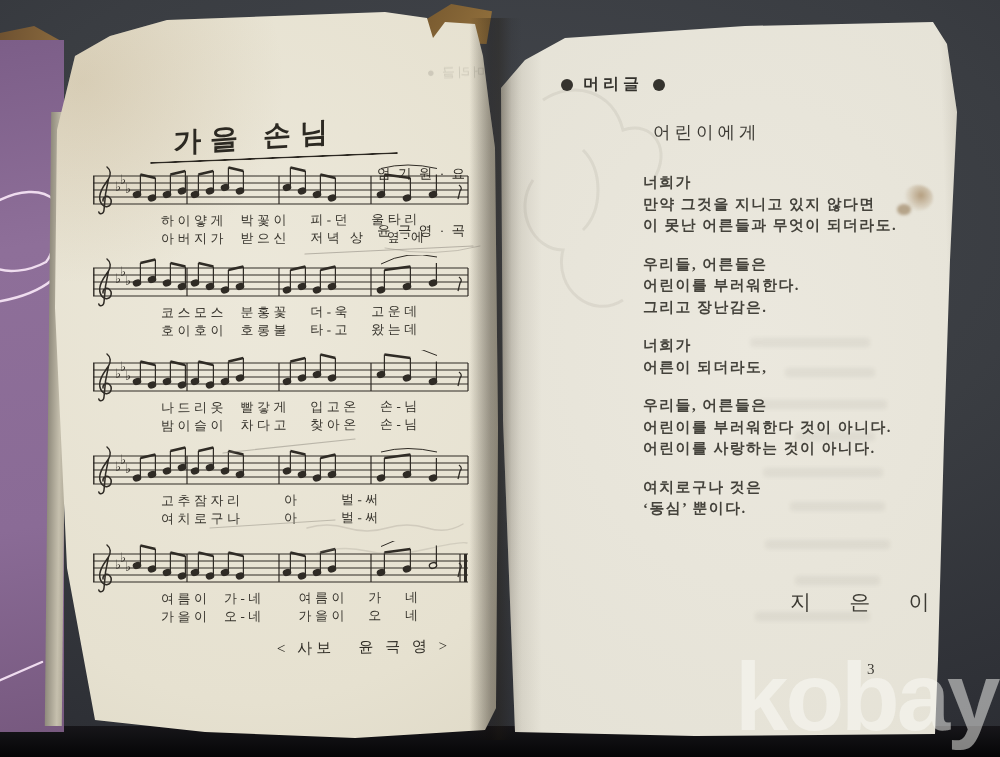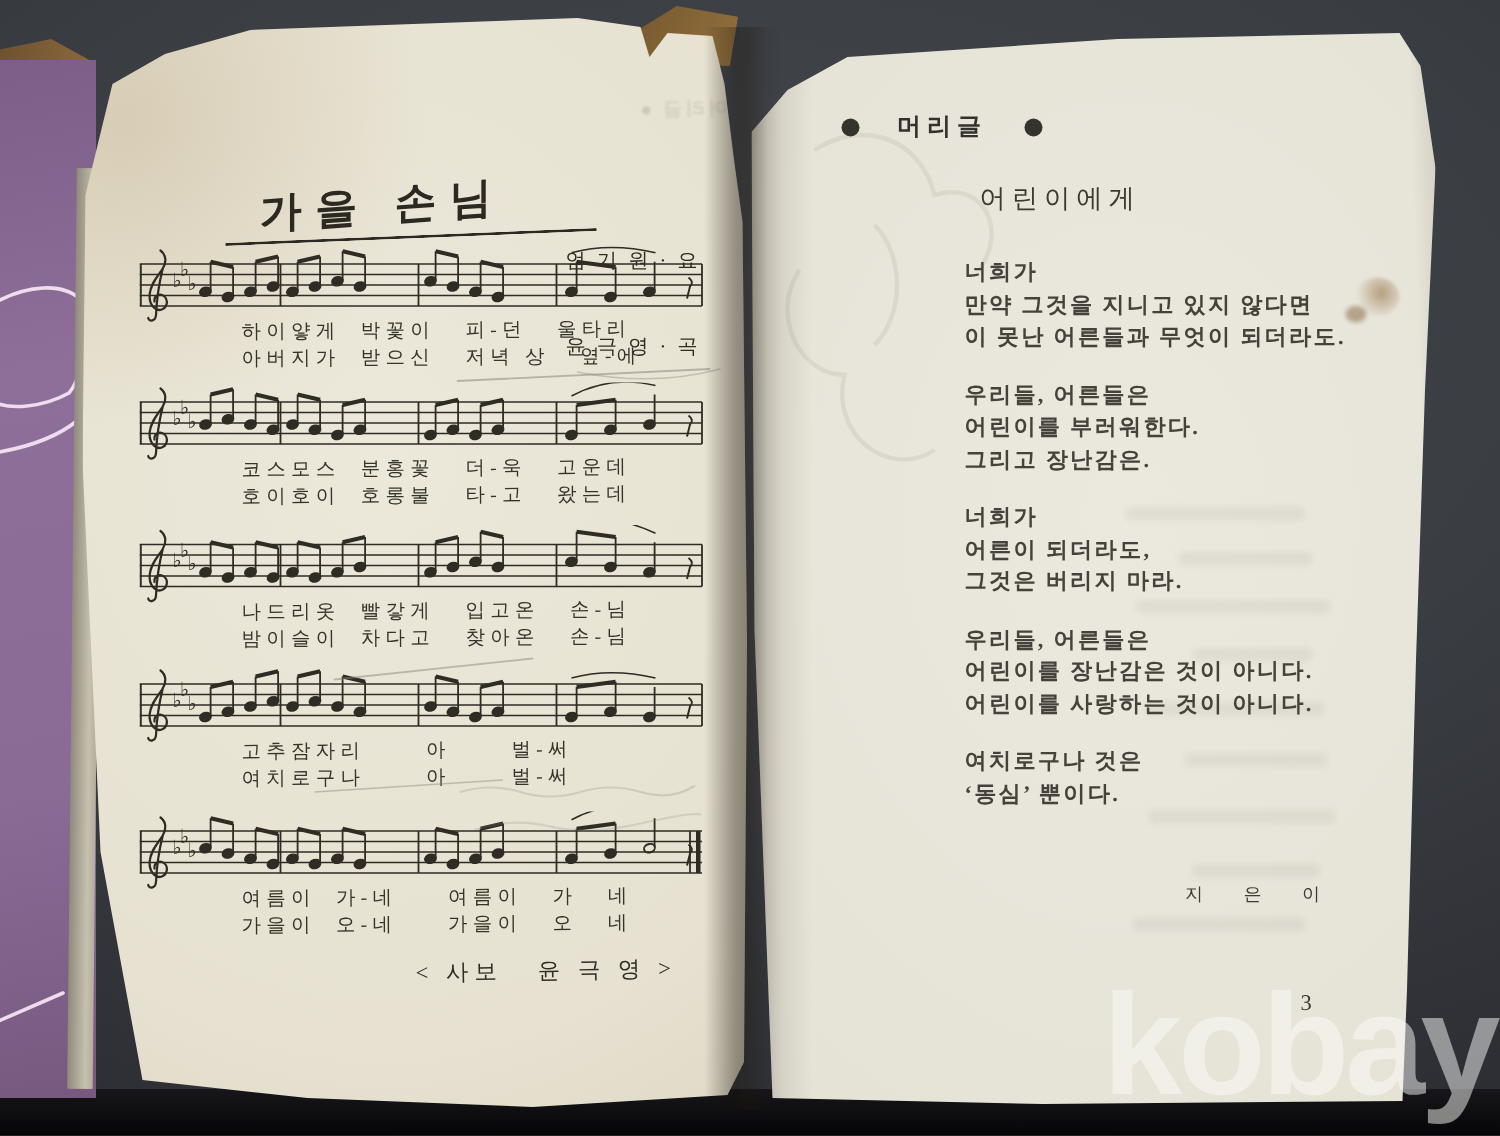--- a/index.html
+++ b/index.html
@@ -50,28 +50,28 @@
     font-size:13.5px;line-height:19px;letter-spacing:2px;color:#2f2c25;white-space:pre;}
   .system{position:absolute;left:38px;width:382px;height:90px;}
   .staff{position:absolute;left:0;top:0;width:378px;height:64px;}
   .lyric{position:absolute;left:0;width:382px;padding-left:68px;font-size:13px;letter-spacing:3.5px;
     color:#36332c;white-space:pre;transform:rotate(-.4deg);}
   .lyric.l1{top:48px;} .lyric.l2{top:66px;}
   .transcriber{position:absolute;left:222px;top:630px;font-size:15px;letter-spacing:4px;
     color:#2f2c25;white-space:pre;transform:rotate(-1deg);}
   .pencil{position:absolute;left:0;top:0;width:445px;height:730px;pointer-events:none;}
   
-  .section-header{position:absolute;left:66px;top:54px;display:flex;align-items:center;gap:25px;
+  .section-header{position:absolute;left:66px;top:54px;display:flex;align-items:center;gap:10px;
     font-family:"Liberation Sans",sans-serif;font-weight:bold;font-size:16px;letter-spacing:4px;color:#33312c;}
   .dot{width:12px;height:12px;border-radius:50%;background:#35332e;}
   .poem-title{position:absolute;left:158px;top:100px;font-size:17.5px;letter-spacing:4px;color:#3b3933;white-space:pre;}
   .poem-body{position:absolute;left:148px;top:152px;width:300px;}
   .stanza{margin-bottom:17px;}
   .poem-line{font-size:14.8px;line-height:21.5px;letter-spacing:1.5px;white-space:pre;color:#44423b;font-weight:bold;}
-  .signature{position:absolute;left:295px;top:568px;font-size:12px;letter-spacing:2px;white-space:pre;color:#3c3a33;}
+  .signature{position:absolute;left:295px;top:568px;font-size:21px;letter-spacing:2px;white-space:pre;color:#3c3a33;}
   .page-number{position:absolute;left:372px;top:641px;font-size:15px;color:#3c3a34;}
   .stain{position:absolute;left:408px;top:165px;width:30px;height:26px;border-radius:50%;
     background:radial-gradient(circle at 60% 40%, rgba(139,101,53,.55), rgba(139,101,53,0) 70%);filter:blur(1px);}
   .stain2{position:absolute;left:402px;top:184px;width:14px;height:11px;border-radius:50%;
     background:rgba(120,85,40,.45);filter:blur(1.5px);}
   .ghost-art{position:absolute;left:8px;top:40px;width:200px;height:300px;opacity:.08;pointer-events:none;}
   .ghost-bar{position:absolute;height:9px;background:#5a564c;opacity:.07;filter:blur(2px);border-radius:4px;}
   
   .watermark{position:absolute;left:735px;top:642px;z-index:6;
     font-family:"Liberation Sans",sans-serif;font-weight:bold;font-size:96px;letter-spacing:-3px;
@@ -449,25 +449,24 @@
           <div class="poem-line">이 못난 어른들과 무엇이 되더라도.</div>
         </div>
         <div class="stanza">
           <div class="poem-line">우리들, 어른들은</div>
           <div class="poem-line">어린이를 부러워한다.</div>
           <div class="poem-line">그리고 장난감은.</div>
         </div>
         <div class="stanza">
           <div class="poem-line">너희가</div>
           <div class="poem-line">어른이 되더라도,</div>
-          <div class="poem-line">그것은 버리지 마라.</div>
         </div>
         <div class="stanza">
           <div class="poem-line">우리들, 어른들은</div>
-          <div class="poem-line">어린이를 장난감은 것이 아니다.</div>
+          <div class="poem-line">어린이를 부러워한다 것이 아니다.</div>
           <div class="poem-line">어린이를 사랑하는 것이 아니다.</div>
         </div>
         <div class="stanza">
           <div class="poem-line">여치로구나 것은</div>
           <div class="poem-line">‘동심’ 뿐이다.</div>
         </div>
       </div>
     <div class="signature">지     은     이</div>
     <div class="page-number">3</div>
     <div class="stain"></div>

